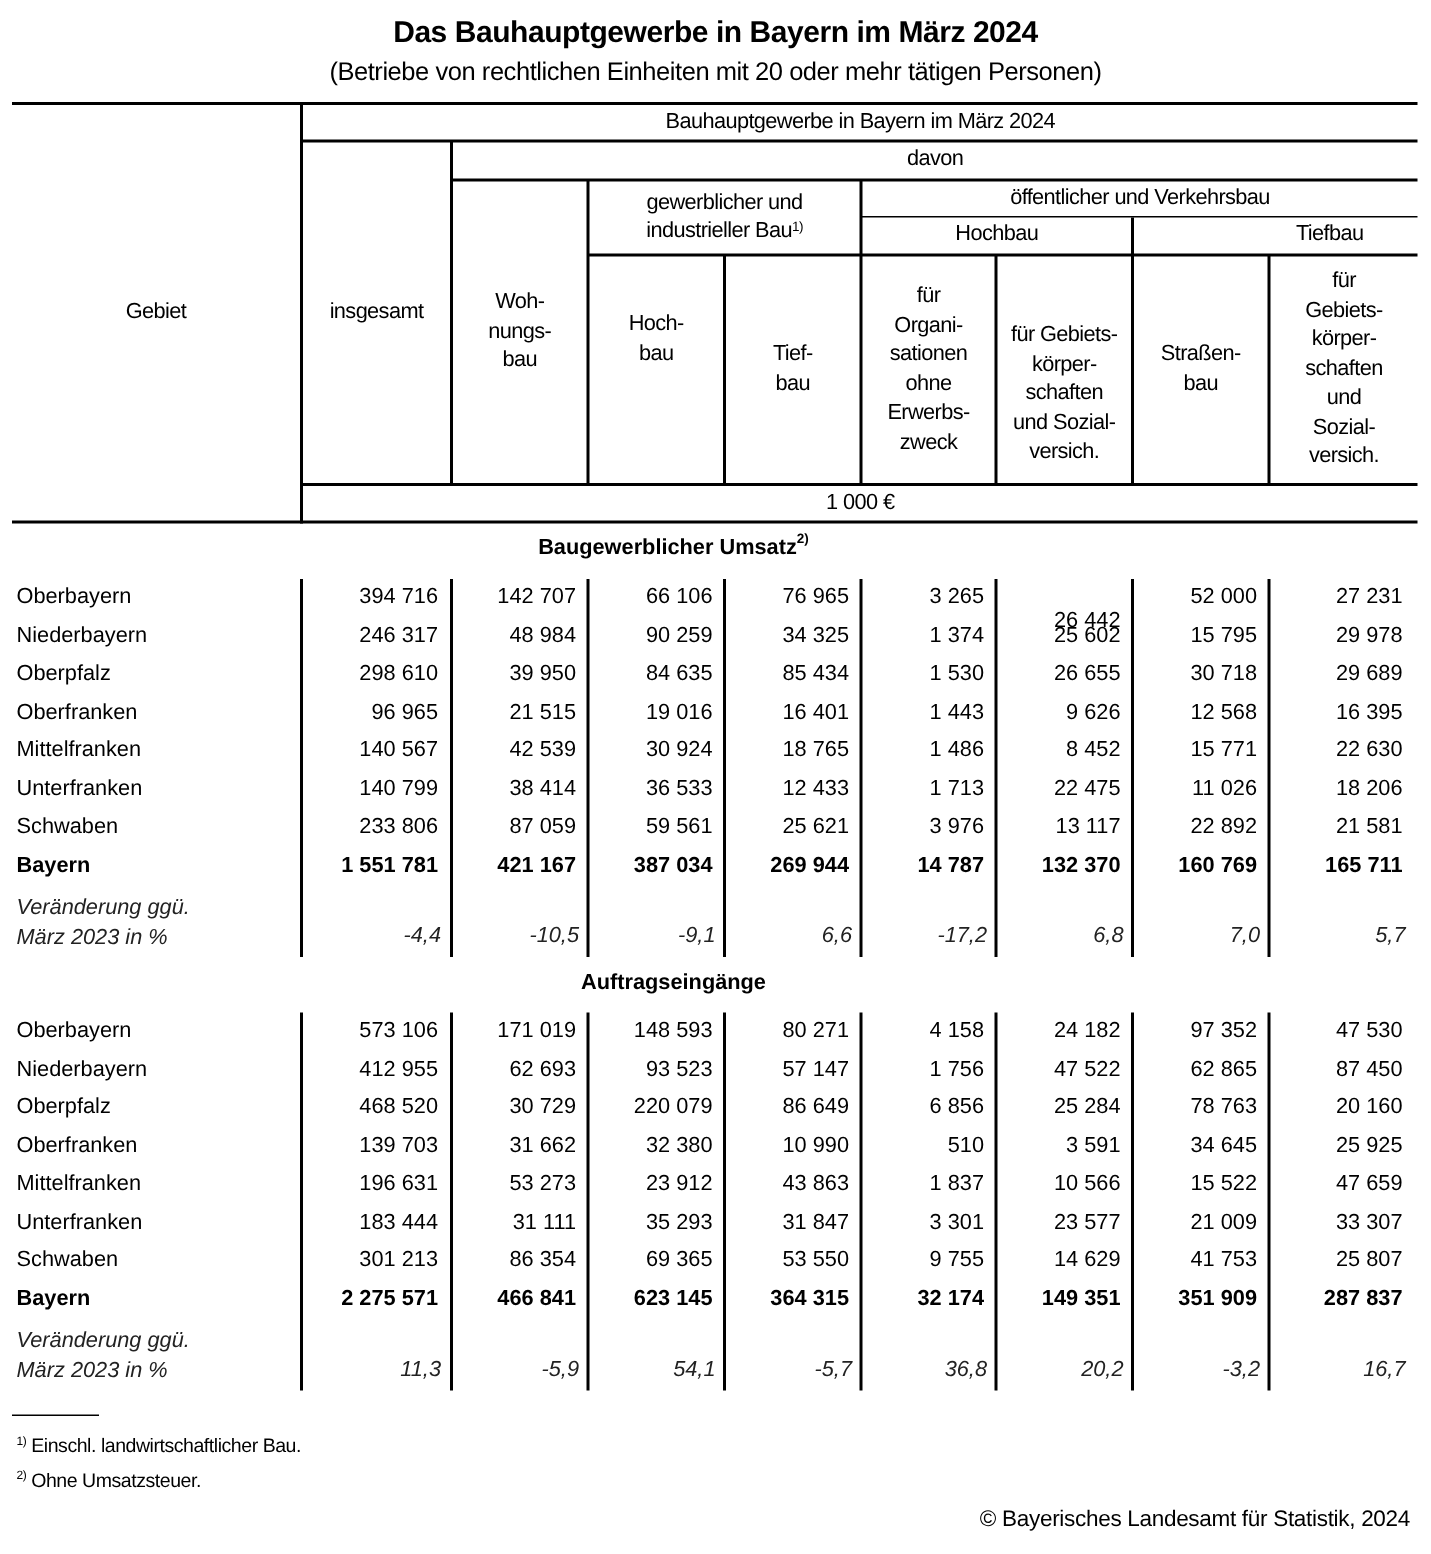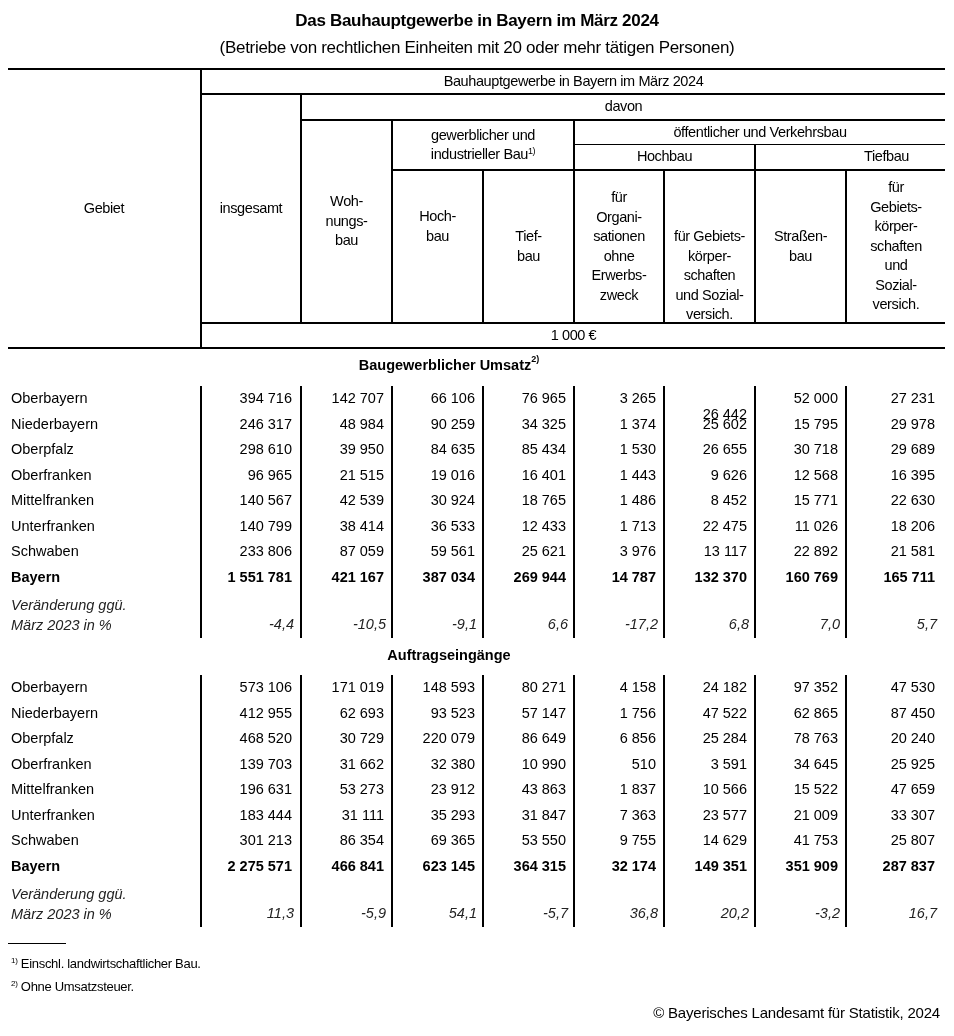--- a/index.html
+++ b/index.html
@@ -1,17 +1,17 @@
 <!DOCTYPE html>
 <html><head>
 <meta charset="utf-8">
 <style>
   html, body { margin: 0; padding: 0; background: #ffffff; }
   body { width: 954px; height: 1036px; position: relative; font-family: "Liberation Sans", sans-serif; color: #000; overflow: hidden; }
-  .title { position: absolute; left: 0; top: 11px; width: 954px; text-align: center; font-weight: bold; font-size: 17px; letter-spacing: -0.3px; }
+  .title { position: absolute; left: 0; top: 11px; width: 954px; text-align: center; font-weight: bold; font-size: 20px; letter-spacing: -0.3px; }
   .subtitle { position: absolute; left: 0; top: 38px; width: 954px; text-align: center; font-size: 17px; letter-spacing: -0.3px; }
   .hl { position: absolute; background: #000; }
   .hcell { position: absolute; display: flex; align-items: center; justify-content: center; text-align: center; font-size: 14.5px; line-height: 19.5px; letter-spacing: -0.4px; white-space: pre-line; }
   .sup { font-size: 9px; vertical-align: top; position: relative; top: -3px; }
   .section-title { position: absolute; left: 0; width: 898px; text-align: center; font-weight: bold; font-size: 14.5px; }
   .row { position: absolute; left: 0; width: 954px; height: 25px; font-size: 14.5px; }
   .row .lbl { position: absolute; left: 11px; top: 0; white-space: nowrap; }
   .row .num { position: absolute; top: 0; text-align: right; white-space: nowrap; }
   .row.total { font-weight: bold; }
   .chg { position: absolute; left: 0; width: 954px; height: 42px; font-size: 14.5px; font-style: italic; color: #222; }
@@ -63,21 +63,21 @@
   <div class="hcell" style="left:393px;top:171px;width:89px;height:111px;">Hoch-
 bau</div>
   <div class="hcell" style="left:484px;top:171px;width:89px;height:151px;">Tief-
 bau</div>
   <div class="hcell" style="left:575px;top:171px;width:88px;height:151px;">für
 Organi-
 sationen
 ohne
 Erwerbs-
 zweck</div>
-  <div class="hcell" style="left:665px;top:184px;width:89px;height:184px;">für Gebiets-
+  <div class="hcell" style="left:665px;top:171px;width:89px;height:184px;">für Gebiets-
 körper-
 schaften
 und Sozial-
 versich.</div>
   <div class="hcell" style="left:756px;top:171px;width:89px;height:151px;">Straßen-
 bau</div>
   <div class="hcell" style="left:847px;top:171px;width:98px;height:151px;">für
 Gebiets-
 körper-
 schaften
@@ -239,21 +239,21 @@
       </div>
       <div class="row" style="top: 730px;">
         <span class="lbl">Oberpfalz</span>
         <span class="num" style="right: 662px;">468 520</span>
         <span class="num" style="right: 570px;">30 729</span>
         <span class="num" style="right: 479px;">220 079</span>
         <span class="num" style="right: 388px;">86 649</span>
         <span class="num" style="right: 298px;">6 856</span>
         <span class="num" style="right: 207px;">25 284</span>
         <span class="num" style="right: 116px;">78 763</span>
-        <span class="num" style="right: 19px;">20 240</span>
+        <span class="num" style="right: 19px;">20 160</span>
       </div>
       <div class="row" style="top: 755.5px;">
         <span class="lbl">Oberfranken</span>
         <span class="num" style="right: 662px;">139 703</span>
         <span class="num" style="right: 570px;">31 662</span>
         <span class="num" style="right: 479px;">32 380</span>
         <span class="num" style="right: 388px;">10 990</span>
         <span class="num" style="right: 298px;">510</span>
         <span class="num" style="right: 207px;">3 591</span>
         <span class="num" style="right: 116px;">34 645</span>
@@ -269,21 +269,21 @@
         <span class="num" style="right: 207px;">10 566</span>
         <span class="num" style="right: 116px;">15 522</span>
         <span class="num" style="right: 19px;">47 659</span>
       </div>
       <div class="row" style="top: 806.5px;">
         <span class="lbl">Unterfranken</span>
         <span class="num" style="right: 662px;">183 444</span>
         <span class="num" style="right: 570px;">31 111</span>
         <span class="num" style="right: 479px;">35 293</span>
         <span class="num" style="right: 388px;">31 847</span>
-        <span class="num" style="right: 298px;">7 363</span>
+        <span class="num" style="right: 298px;">3 301</span>
         <span class="num" style="right: 207px;">23 577</span>
         <span class="num" style="right: 116px;">21 009</span>
         <span class="num" style="right: 19px;">33 307</span>
       </div>
       <div class="row" style="top: 832px;">
         <span class="lbl">Schwaben</span>
         <span class="num" style="right: 662px;">301 213</span>
         <span class="num" style="right: 570px;">86 354</span>
         <span class="num" style="right: 479px;">69 365</span>
         <span class="num" style="right: 388px;">53 550</span>

